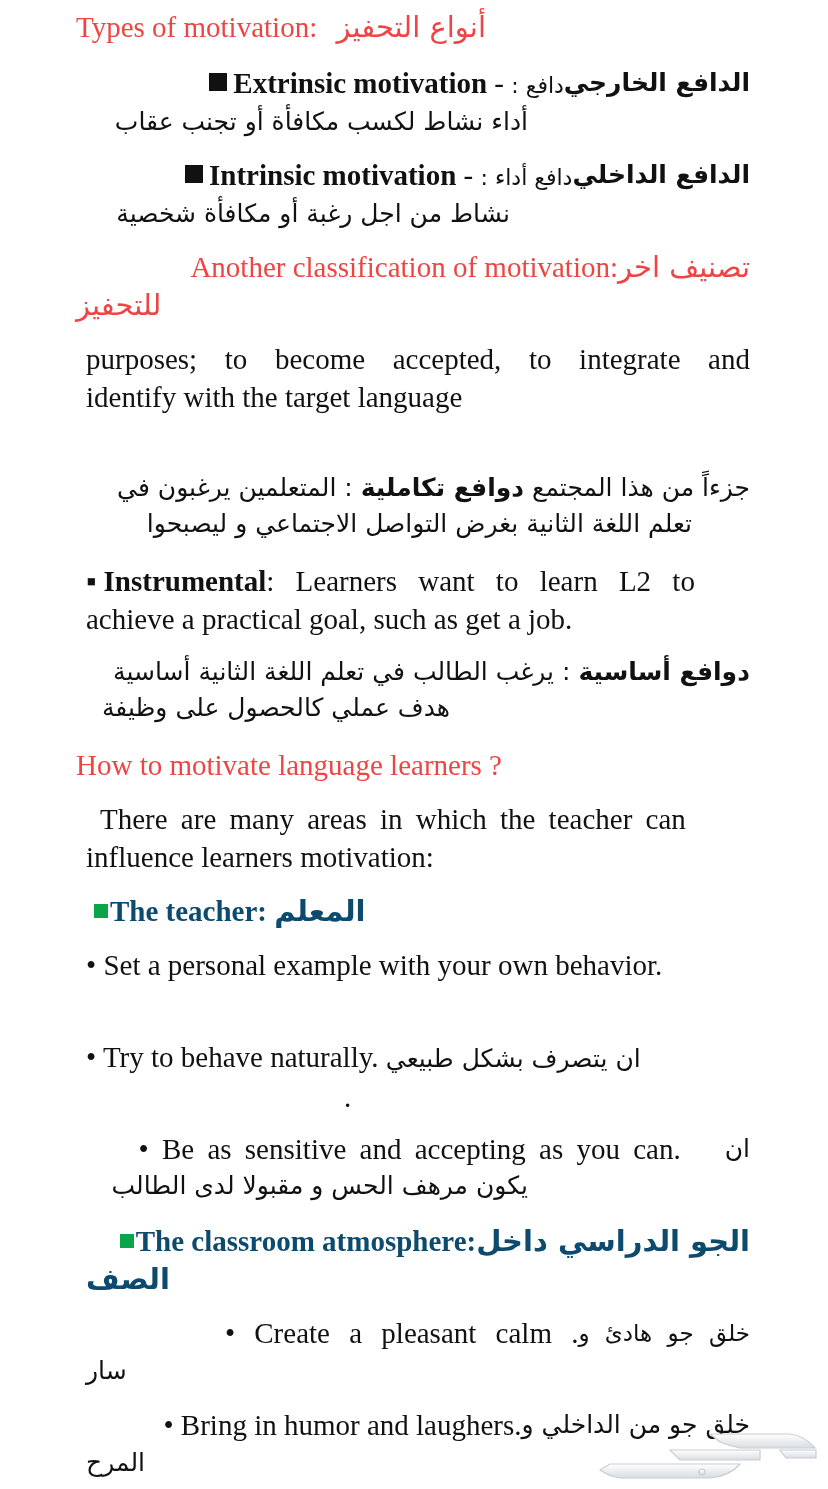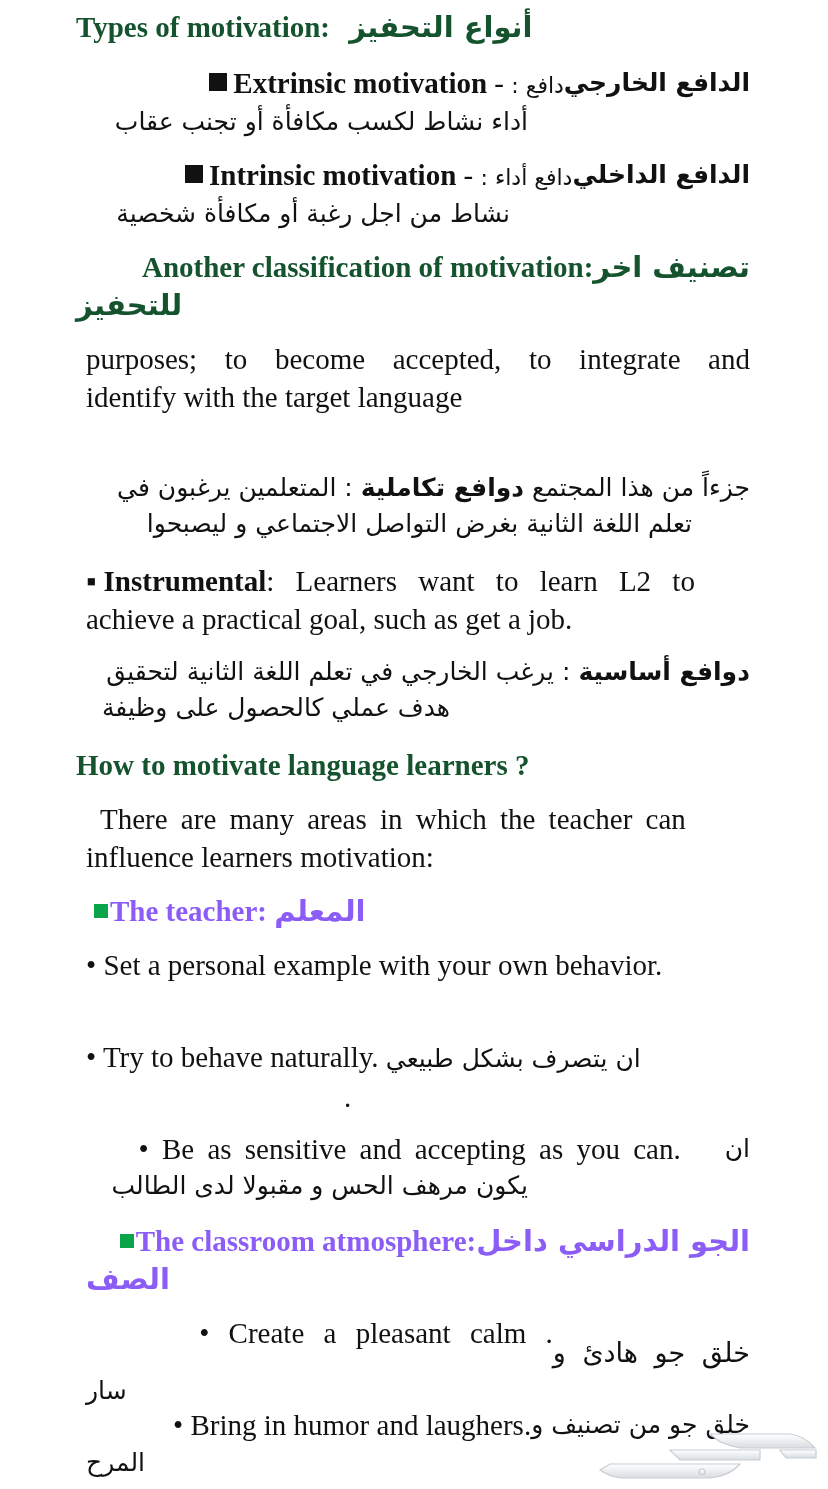--- a/index.html
+++ b/index.html
@@ -5,22 +5,22 @@
     html, body { margin: 0; padding: 0; background: #ffffff; }
     body {
       width: 828px; height: 1489px; position: relative; overflow: hidden;
       font-family: "Liberation Serif", "DejaVu Serif", serif;
       color: #111111;
     }
     .page { position: absolute; left: 0; top: 0; width: 828px; height: 1489px; }
     .blk { position: absolute; left: 86px; width: 664px; }
     .ar { font-family: "DejaVu Sans", "Liberation Sans", sans-serif; }
     .rtl { direction: rtl; text-align: right; unicode-bidi: plaintext; }
-    .h-red { color: #14532d; font-weight: bold; font-size: 29px; line-height: 38px; }
-    .h-green { color: #8b5cf6; font-weight: bold; font-size: 29px; line-height: 38px; }
+    .h-red { color: #ef4444; font-weight: normal; font-size: 29px; line-height: 38px; }
+    .h-green { color: #0c4a6e; font-weight: bold; font-size: 29px; line-height: 38px; }
     .body-en { font-size: 29px; line-height: 38px; text-align: justify; }
     .body-ar { font-size: 25px; line-height: 36px; }
     .line { white-space: nowrap; display: block; }
     .just { display: flex; justify-content: flex-end; }
     .sq { display: inline-block; width: 18px; height: 18px; background: #111; margin-right: 6px; vertical-align: 2px; }
     .sq-g { display: inline-block; width: 14px; height: 14px; background: #0aa54a; margin-right: 2px; vertical-align: 3px; }
     .b { font-weight: bold; }
     .watermark { position: absolute; left: 590px; top: 1428px; width: 230px; height: 55px; }
   </style>
 </head>
@@ -64,21 +64,21 @@
   <div class="blk ar rtl body-ar" style="top:470px;">
     <div><span>جزءاً من هذا المجتمع</span> <span class="b">دوافع تكاملية</span> <span>: المتعلمين يرغبون في</span></div>
     <div style="padding-right:58px;">تعلم اللغة الثانية بغرض التواصل الاجتماعي و ليصبحوا</div>
   </div>
 
   <div class="blk body-en" style="top:562px;">
     <div><span>▪</span> <span class="b">Instrumental</span><span style="word-spacing:14px;">: Learners want to learn L2 to</span></div>
     <div class="line">achieve a practical goal, such as get a job.</div>
   </div>
   <div class="blk ar rtl body-ar" style="top:654px;">
-    <div><span class="b">دوافع أساسية</span> <span>: يرغب الخارجي في تعلم اللغة الثانية لتحقيق</span></div>
+    <div><span class="b">دوافع أساسية</span> <span>: يرغب الطالب في تعلم اللغة الثانية أساسية</span></div>
     <div style="padding-right:300px;">هدف عملي كالحصول على وظيفة</div>
   </div>
 
   <div class="blk h-red" style="left:76px; top:746px;">How to motivate language learners ?</div>
 
   <div class="blk body-en" style="top:800px;">
     <div style="padding-left:14px; word-spacing:6px;">There are many areas in which the teacher can</div>
     <div>influence learners motivation:</div>
   </div>
 
@@ -109,29 +109,29 @@
     <div class="just">
       <span><span class="sq-g"></span><span>The classroom atmosphere:</span></span>
       <span class="ar">الجو الدراسي داخل</span>
     </div>
     <div class="ar">الصف</div>
   </div>
 
   <div class="blk body-en" style="top:1314px;">
     <div class="just">
         <span style="padding-left:18px; word-spacing:12px;">• Create a pleasant calm .</span>
-        <span class="ar" style="font-size:27px; word-spacing:8px;margin-top:20px;">خلق جو هادئ و</span>
+        <span class="ar" style="font-size:23px; word-spacing:8px;">خلق جو هادئ و</span>
       </div>
     <div class="ar" style="font-size:25px;">سار</div>
   </div>
 
   <div class="blk body-en" style="top:1406px;">
     <div class="just">
         <span>• Bring in humor and laughers.</span>
-        <span class="ar" style="font-size:25px;">خلق جو من تصنيف و</span>
+        <span class="ar" style="font-size:25px;">خلق جو من الداخلي و</span>
       </div>
     <div class="ar" style="font-size:25px;">المرح</div>
   </div>
 
   <div class="watermark">
     <svg width="230" height="55" viewBox="0 0 230 55">
       <defs>
         <linearGradient id="wg" x1="0" y1="0" x2="0" y2="1">
           <stop offset="0" stop-color="#ffffff"></stop>
           <stop offset="1" stop-color="#d8dde2"></stop>

